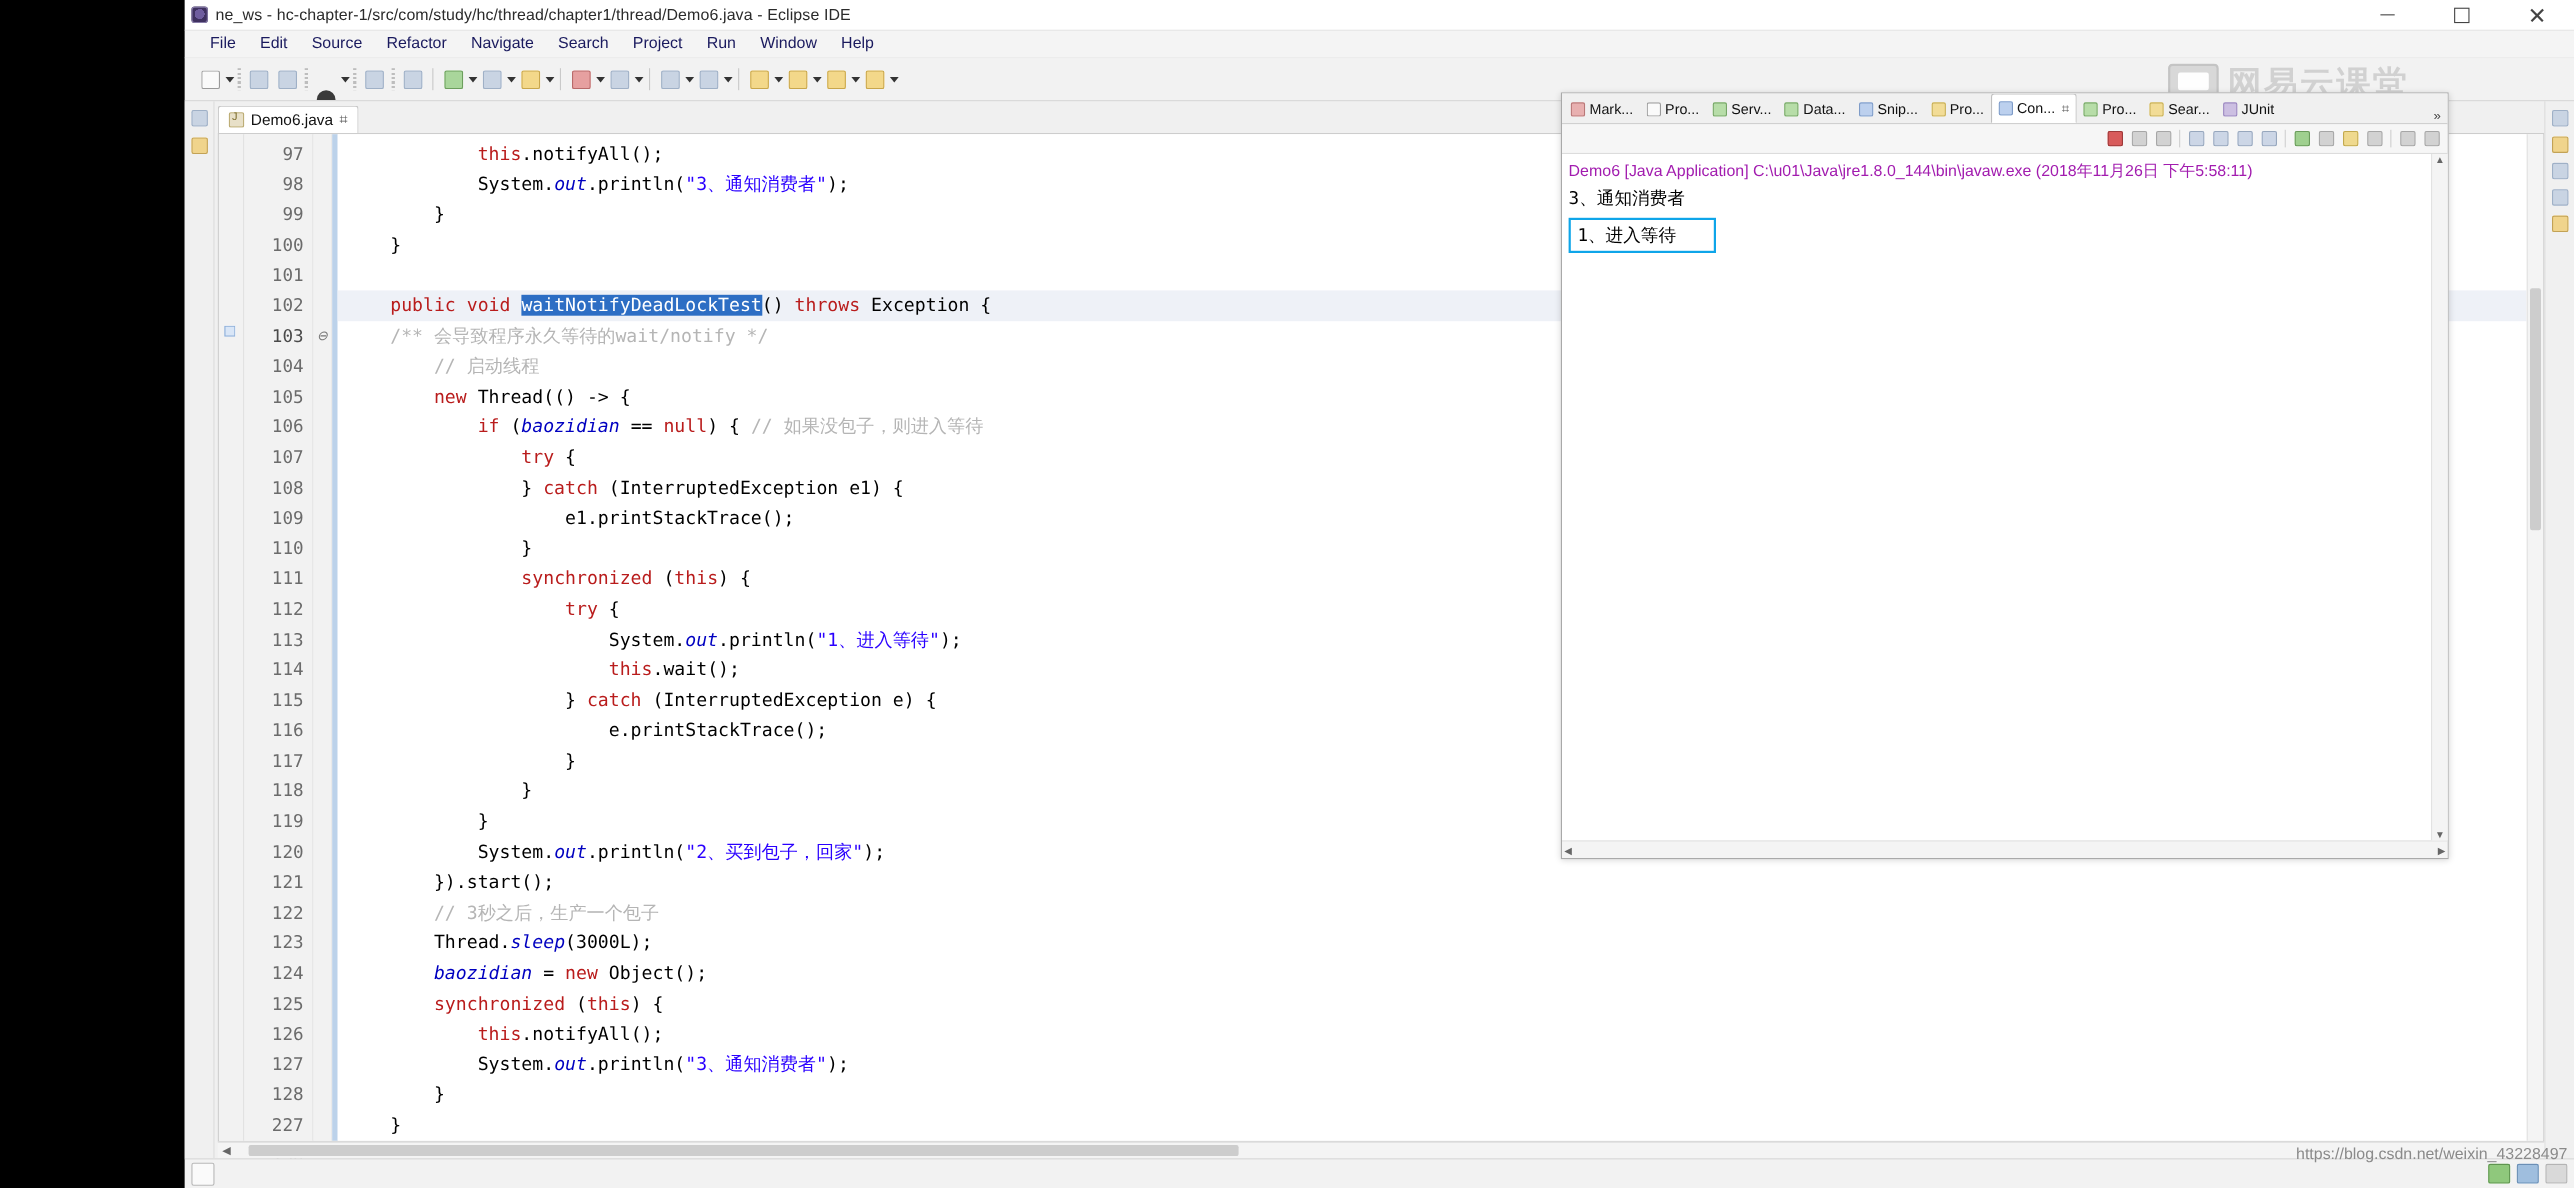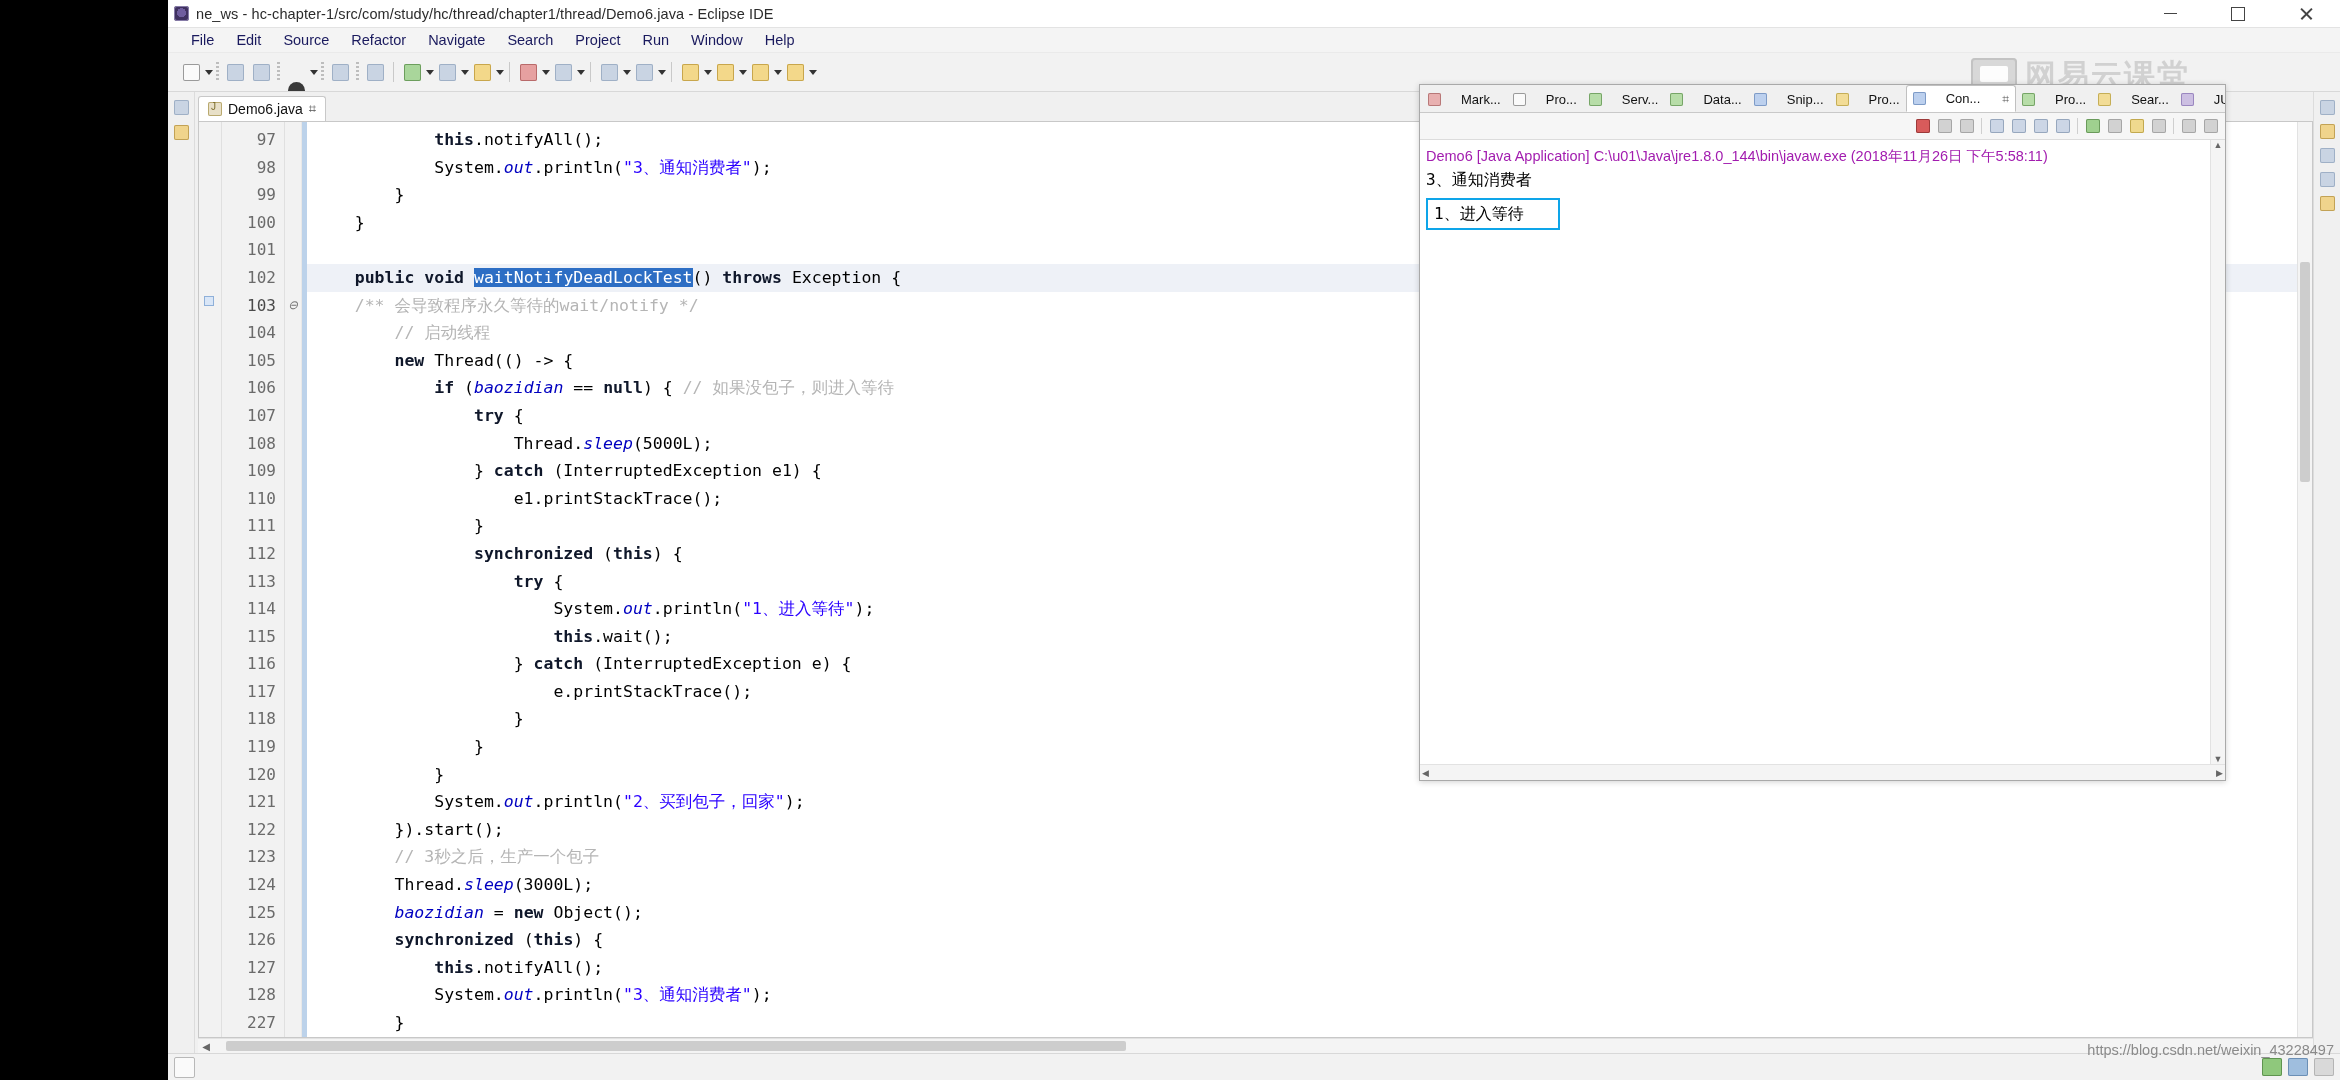--- a/index.html
+++ b/index.html
@@ -95,21 +95,21 @@
   .ln{height:27.6px;line-height:27.6px;font-family:"DejaVu Sans Mono",monospace;font-size:16px;
       color:#6b6b6b;padding-right:8px;white-space:nowrap;}
   .ln.cur{color:#4a4a4a;}
   .fold{width:16px;background:#f2f2f2;border-right:1px solid #e8e8e8;flex:none;padding-top:4px;}
   .fold .f{height:27.6px;line-height:27.6px;font-size:12px;color:#777;text-align:center;}
   .codebar{width:5px;background:#bcd2ea;flex:none;}
   .code-area{flex:1;position:relative;overflow:hidden;padding-top:4px;background:#fff;}
   .cl{height:27.6px;line-height:27.6px;font-family:"DejaVu Sans Mono",monospace;font-size:16.5px;
       color:#000;white-space:pre;padding-left:8px;}
   .cl.hl{background:#eef1f7;}
-  .k{color:#0f172a;font-weight:bold;margin-top:37px;}
+  .k{color:#b91c1c;font-weight:normal;margin-top:37px;}
   .s{color:#2a00ff;}
   .c{color:#b5b5b5;}
   .f{color:#0000c0;font-style:italic;}
   .sel{background:#2d6ec4;color:#fff;}
   .vscroll{width:14px;background:#f4f4f4;border-left:1px solid #e2e2e2;flex:none;position:relative;}
   .vthumb{position:absolute;left:2px;top:140px;width:10px;height:220px;background:#cdcdcd;border-radius:2px;}
   .hscroll{height:14px;background:#f4f4f4;border-top:1px solid #e2e2e2;flex:none;position:relative;
            display:flex;align-items:center;}
   .hthumb{position:absolute;left:28px;top:2px;width:900px;height:10px;background:#cdcdcd;border-radius:2px;}
   .harrow{width:16px;text-align:center;font-size:10px;color:#666;}
@@ -117,21 +117,21 @@
   
   .rightbar{width:26px;background:#f0f0f0;border-left:1px solid #dcdcdc;
             display:flex;flex-direction:column;align-items:center;padding-top:8px;gap:9px;flex:none;}
 
   
   .console-panel{position:absolute;left:1251px;top:84px;width:805px;height:695px;
      background:#fbfbfb;border:1px solid #a9a9a9;box-shadow:0 1px 6px rgba(0,0,0,.18);
      display:flex;flex-direction:column;z-index:30;}
   .ctabs{height:27px;display:flex;align-items:flex-end;background:#f0f0f0;flex:none;
          border-bottom:1px solid #c9c9c9;padding-left:2px;overflow:hidden;}
-  .ctab{height:25px;display:flex;align-items:center;gap:20px;padding:0 6px;font-size:13px;color:#111;
+  .ctab{height:25px;display:flex;align-items:center;gap:4px;padding:0 6px;font-size:13px;color:#111;
         white-space:nowrap;}
   .ctab.active{background:#fff;border:1px solid #c0c0c0;border-bottom:1px solid #fff;
                border-radius:3px 3px 0 0;}
   .cti{width:13px;height:13px;border-radius:2px;background:#cfd9e8;box-shadow:inset 0 0 0 1px #9aa9bd;flex:none;}
   .cti.r{background:#e8b0b0;box-shadow:inset 0 0 0 1px #b87878;}
   .cti.g{background:#b7dda8;box-shadow:inset 0 0 0 1px #76a567;}
   .cti.y{background:#f2dc96;box-shadow:inset 0 0 0 1px #c5ae57;}
   .cti.b{background:#bcd0ee;box-shadow:inset 0 0 0 1px #7e9bc7;}
   .cti.p{background:#ccbfe2;box-shadow:inset 0 0 0 1px #9a87bf;}
   .cti.w{background:#fafafa;box-shadow:inset 0 0 0 1px #9a9a9a;}
@@ -405,21 +405,20 @@
               <div class="cl">            System.<span class="f">out</span>.println(<span class="s">"3、通知消费者"</span>);</div>
               <div class="cl">        }</div>
               <div class="cl">    }</div>
               <div class="cl"></div>
               <div class="cl hl">    <span class="k">public</span> <span class="k">void</span> <span class="sel">waitNotifyDeadLockTest</span>() <span class="k">throws</span> Exception {</div>
               <div class="cl">    <span class="c">/** 会导致程序永久等待的wait/notify */</span></div>
               <div class="cl">        <span class="c">// 启动线程</span></div>
               <div class="cl">        <span class="k">new</span> Thread(() -&gt; {</div>
               <div class="cl">            <span class="k">if</span> (<span class="f">baozidian</span> == <span class="k">null</span>) { <span class="c">// 如果没包子，则进入等待</span></div>
               <div class="cl">                <span class="k">try</span> {</div>
-              <div class="cl">                    Thread.<span class="f">sleep</span>(5000L);</div>
               <div class="cl">                } <span class="k">catch</span> (InterruptedException e1) {</div>
               <div class="cl">                    e1.printStackTrace();</div>
               <div class="cl">                }</div>
               <div class="cl">                <span class="k">synchronized</span> (<span class="k">this</span>) {</div>
               <div class="cl">                    <span class="k">try</span> {</div>
               <div class="cl">                        System.<span class="f">out</span>.println(<span class="s">"1、进入等待"</span>);</div>
               <div class="cl">                        <span class="k">this</span>.wait();</div>
               <div class="cl">                    } <span class="k">catch</span> (InterruptedException e) {</div>
               <div class="cl">                        e.printStackTrace();</div>
               <div class="cl">                    }</div>

